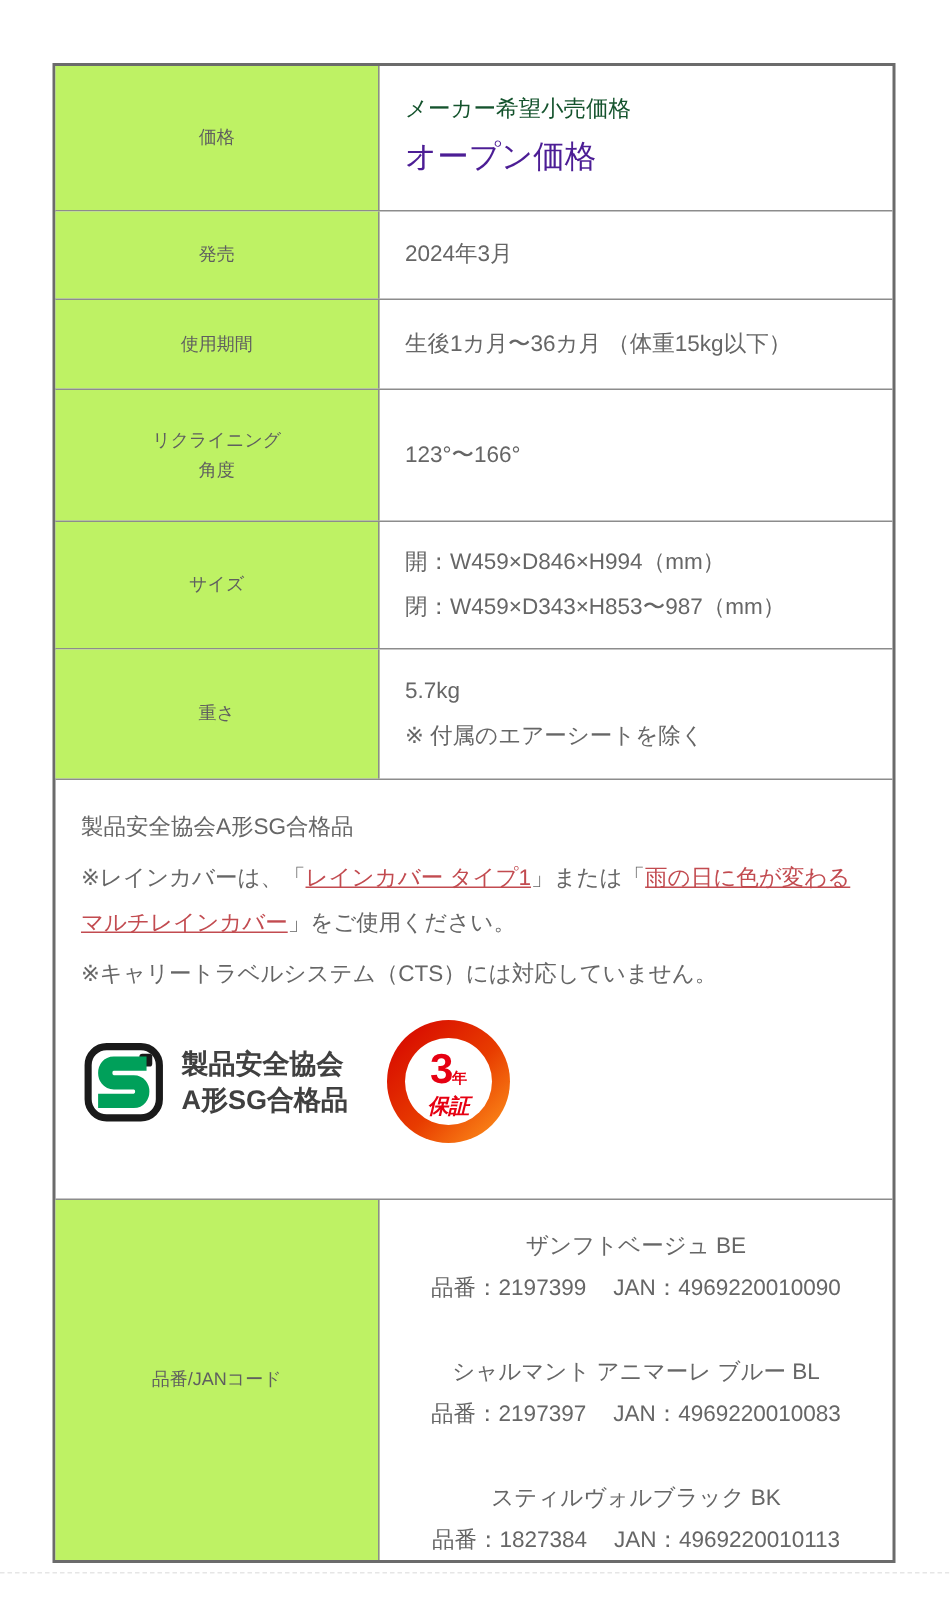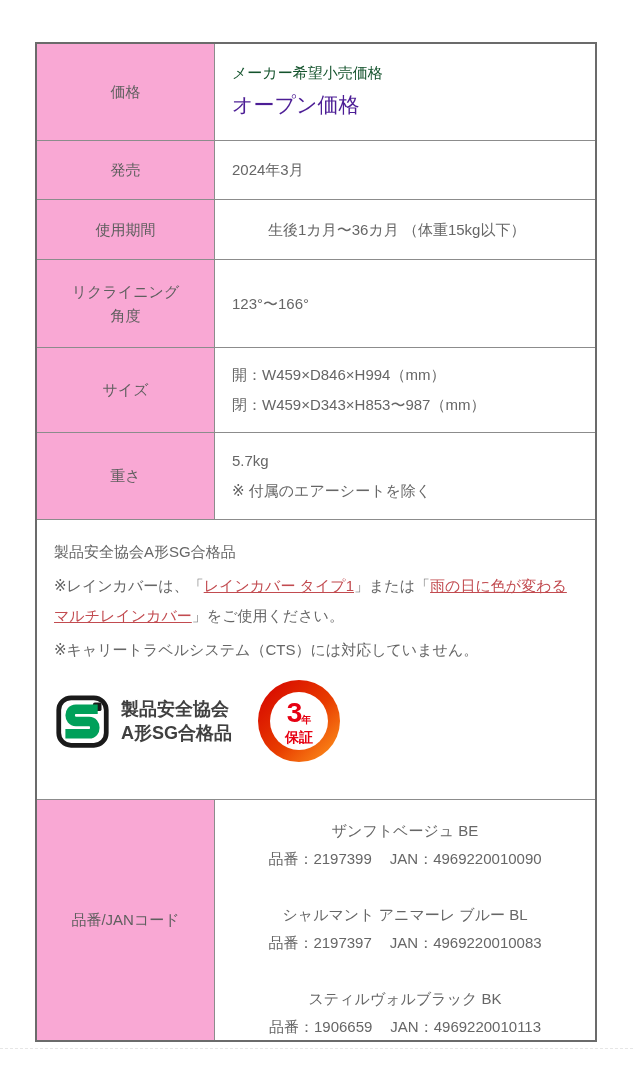--- a/index.html
+++ b/index.html
@@ -26,37 +26,37 @@
     flex-direction: column;
     background: #ffffff;
   }
   .row {
     display: flex;
     flex: none;
   }
   .row + .row { border-top: 1px solid #8c8c8c; }
   .row-price   { height: 96px; }
   .row-release { height: 59px; }
-  .row-usage   { height: 60px; gap: 36px; }
+  .row-usage   { height: 60px; }
   .row-recline { height: 88px; }
   .row-size    { height: 85px; }
   .row-weight  { height: 87px; }
   .row-notes   { height: 280px; }
   .row-jan     { height: 241px; }
   .label-cell {
-    width: 178px;
+    width: 216px;
     flex: none;
-    background: #f9a8d4;
+    background: #bef264;
     border-right: 1px solid #8c8c8c;
     display: flex;
     align-items: center;
     justify-content: center;
     text-align: center;
     color: #5f5f5f;
-    font-size: 15px;
+    font-size: 12px;
     line-height: 1.6;
   }
   .label-cell span { display: inline-block; max-width: 8em; }
   .value-cell {
     flex: 1;
     padding: 0 17px;
     display: flex;
     flex-direction: column;
     justify-content: center;
     color: #666666;
@@ -107,21 +107,21 @@
     display: flex;
     flex-direction: column;
     align-items: center;
     justify-content: center;
     color: #e60012;
     line-height: 1;
   }
   .warranty-top { display: flex; align-items: flex-end; }
   .warranty-num { font-size: 28px; font-weight: bold; letter-spacing: -1px; }
   .warranty-unit { font-size: 10px; font-weight: bold; margin-bottom: 2px; }
-  .warranty-text { font-size: 14px; font-weight: bold; margin-top: 3px; }
+  .warranty-text { font-size: 14px; font-weight: bold; margin-top: 3px; font-style: italic; }
   .row-jan .value-cell { padding-top: 17px; }
   .variant { line-height: 28px; margin-bottom: 28px; text-align: center; }
   .variant:last-child { margin-bottom: 12px; }
   .jan-label-span { margin-left: 1.2em; }
   .bottom-dashes {
     position: absolute;
     left: 0;
     top: 1048px;
     width: 633px;
     border-top: 1px dashed #e6e6e6;
@@ -239,21 +239,21 @@
         <div class="variant">
           <div>シャルマント アニマーレ ブルー BL</div>
           <div>
             <span>品番：</span><span>2197397</span><span class="jan-label-span">JAN：</span><span>4969220010083</span>
           </div>
         </div>
 
         <div class="variant">
           <div>スティルヴォルブラック BK</div>
           <div>
-            <span>品番：</span><span>1906659</span><span class="jan-label-span">JAN：</span><span>4969220010113</span>
+            <span>品番：</span><span>1827384</span><span class="jan-label-span">JAN：</span><span>4969220010113</span>
           </div>
         </div>
 
       </div>
     </div>
 
   </div>
 
   <div class="bottom-dashes"></div>
 </div>

